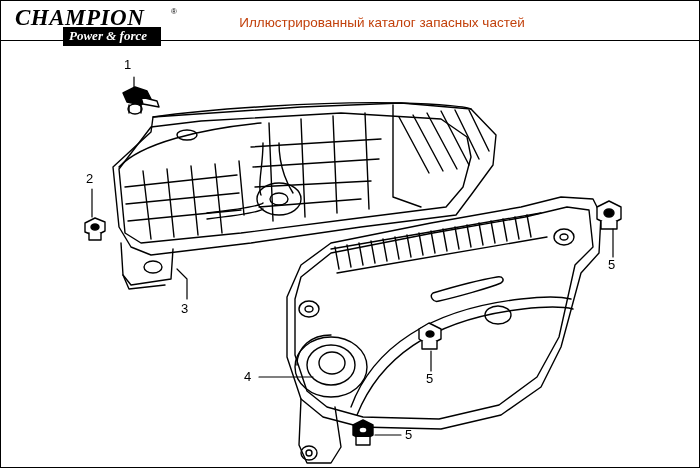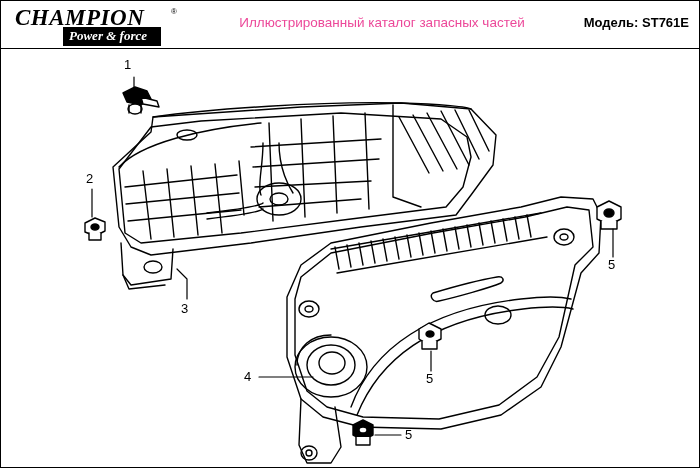--- a/index.html
+++ b/index.html
@@ -15,21 +15,21 @@
     border: 1px solid #000000;
     box-sizing: border-box;
     font-family: "Liberation Sans", sans-serif;
     overflow: hidden;
   }
   
   #header {
     position: absolute;
     left: 0; top: 0;
     width: 698px;
-    height: 48px;
+    height: 40px;
     border-bottom: 1px solid #000000;
     box-sizing: border-box;
   }
   #brand {
     position: absolute;
     left: 14px;
     top: 4px;
     width: 172px;
     height: 38px;
   }
@@ -64,21 +64,21 @@
     padding: 1px 14px 2px 6px;
     white-space: nowrap;
   }
   #header-title {
     position: absolute;
     left: 196px;
     top: 14px;
     width: 370px;
     text-align: center;
     font-size: 13.5px;
-    color: #ec4899;
+    color: #c2410c;
     white-space: nowrap;
   }
   #header-model {
     position: absolute;
     right: 10px;
     top: 14px;
     font-size: 13px;
     font-weight: bold;
     color: #000000;
     white-space: nowrap;
@@ -108,21 +108,20 @@
 
   <div id="header">
 
     <div id="brand">
       <div id="brand-name">CHAMPION</div>
       <div id="brand-reg">®</div>
       <div id="brand-sub">Power &amp; force</div>
     </div>
 
     <div id="header-title">Иллюстрированный каталог запасных частей</div>
-    <div id="header-model">Модель: ST761E</div>
   </div>
 
   <div id="diagram">
 
     <svg width="698" height="420" viewBox="0 0 698 420">
       <g fill="none" stroke="#000000" stroke-width="1.4" stroke-linejoin="round" stroke-linecap="round">
 
         <path d="M150,85 L152,70 L300,60 L400,56 L470,62 L495,88 L492,118 L470,148 L455,168
                  L360,180 L250,196 L150,208 L130,200 L118,180 L112,120 Z" fill="#ffffff"></path>
 

